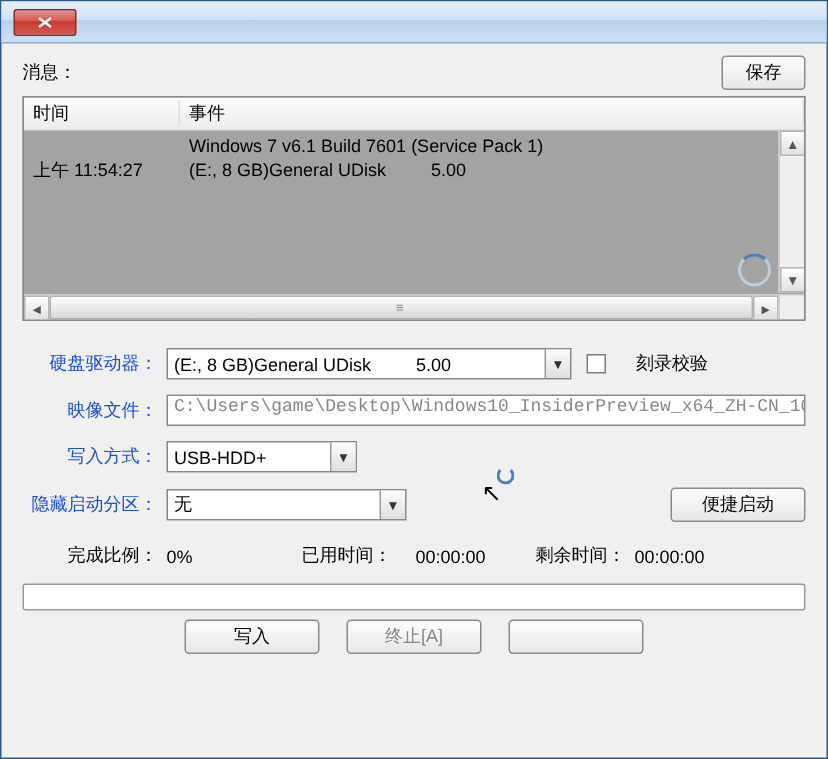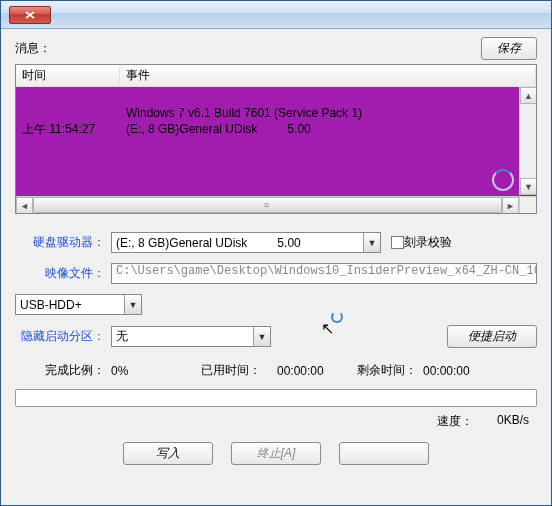--- a/index.html
+++ b/index.html
@@ -33,39 +33,39 @@
   font-size: 12px; color: #000;
 }
 .toprow {
   display: flex; align-items: center; margin-bottom: 4px;
 }
 .toprow .lbl { flex: 1; font-size: 12px; }
 .btn {
   background: linear-gradient(#fdfdfd, #e7e7e7);
   border: 1px solid #8a8a8a; border-radius: 3px;
   font-size: 12px; padding: 2px 10px; cursor: pointer;
-  min-width: 56px; text-align: center; font-style: italic;
+  min-width: 56px; text-align: center;
 }
 .btn.wide { min-width: 90px; }
 .btn.disabled { color: #888; }
 .log-box {
-  border: 1px solid #888; background: #a21caf;
+  border: 1px solid #888; background: #a3a3a3;
   height: 150px; position: relative; overflow: hidden;
 }
 .log-head {
   display: flex; border-bottom: 1px solid #ddd;
   background: linear-gradient(#fdfdfd,#ececec);
   font-size: 12px; height: 22px; align-items: center;
 }
 .log-head div { padding: 0 6px; border-right: 1px solid #ddd; }
 .col-time { width: 104px; }
 .col-event { flex: 1; }
 .log-body {
   font-family: "SimSun","Courier New",monospace;
-  font-size: 12px; padding: 18px 0; line-height: 16px;
+  font-size: 12px; padding: 2px 0; line-height: 16px;
   height: 86px; overflow: hidden;
 }
 .log-row { display: flex; }
 .log-row .col-time { padding: 0 6px; width: 104px; }
 .log-row .col-event { padding: 0 6px; flex: 1; white-space: pre; }
 .vscroll {
   position: absolute; right: 0; top: 22px; bottom: 18px; width: 17px;
   background: #efefef; border-left: 1px solid #ccc;
   display: flex; flex-direction: column;
 }
@@ -116,21 +116,21 @@
   border-left: 1px solid #999;
   display: flex; align-items: center; justify-content: center;
   font-size: 9px; color: #333;
 }
 .textinput {
   border: 1px solid #888; background: #fff; height: 21px;
   font-family: "SimSun","Courier New",monospace; font-size: 12px;
   padding: 0 4px; color: #888; overflow: hidden; white-space: nowrap;
 }
 .checkbox {
-  display: flex; align-items: center; gap: 0; margin-left: 10px;
+  display: flex; align-items: center; gap: 20px; margin-left: 10px;
 }
 .checkbox .box {
   width: 13px; height: 13px; border: 1px solid #7a7a7a; background: #fff;
 }
 .stats {
   display: flex; gap: 0; margin-top: 4px; font-size: 12px; align-items: center;
 }
 .stats .slabel { width: 96px; text-align: right; padding-right: 6px; }
 .stats .sval { width: 90px; }
 .stats .slabel2 { width: 76px; text-align: left; padding-right: 6px; }
@@ -217,20 +217,21 @@
           <span>刻录校验</span>
         </label>
       </div>
 
       <div class="form-row">
         <div class="flabel">映像文件：</div>
         <div class="textinput" style="flex:1">C:\Users\game\Desktop\Windows10_InsiderPreview_x64_ZH-CN_10</div>
       </div>
 
       <div class="form-row">
+        <div class="flabel">写入方式：</div>
         <div class="combo" style="width:127px">
           <div class="ctext">USB-HDD+</div>
           <div class="cbtn">▼</div>
         </div>
       </div>
 
       <div class="form-row">
         <div class="flabel">隐藏启动分区：</div>
         <div class="combo" style="width:160px">
           <div class="ctext">无</div>
@@ -245,24 +246,20 @@
       <div class="slabel">完成比例：</div>
       <div class="sval">0%</div>
       <div class="slabel2">已用时间：</div>
       <div class="sval2">00:00:00</div>
       <div class="slabel3">剩余时间：</div>
       <div class="sval3">00:00:00</div>
     </div>
 
     <div class="progress"></div>
 
-    <div class="speed-row">
-      <span>速度：</span>
-      <span>0KB/s</span>
-    </div>
 
     <div class="btnbar">
       <button class="btn wide">写入</button>
       <button class="btn wide disabled">终止[A]</button>
       <button class="btn wide"></button>
     </div>
 
     <div class="cursor">↖</div>
     <div class="cursor-ring"></div>
   </div>

